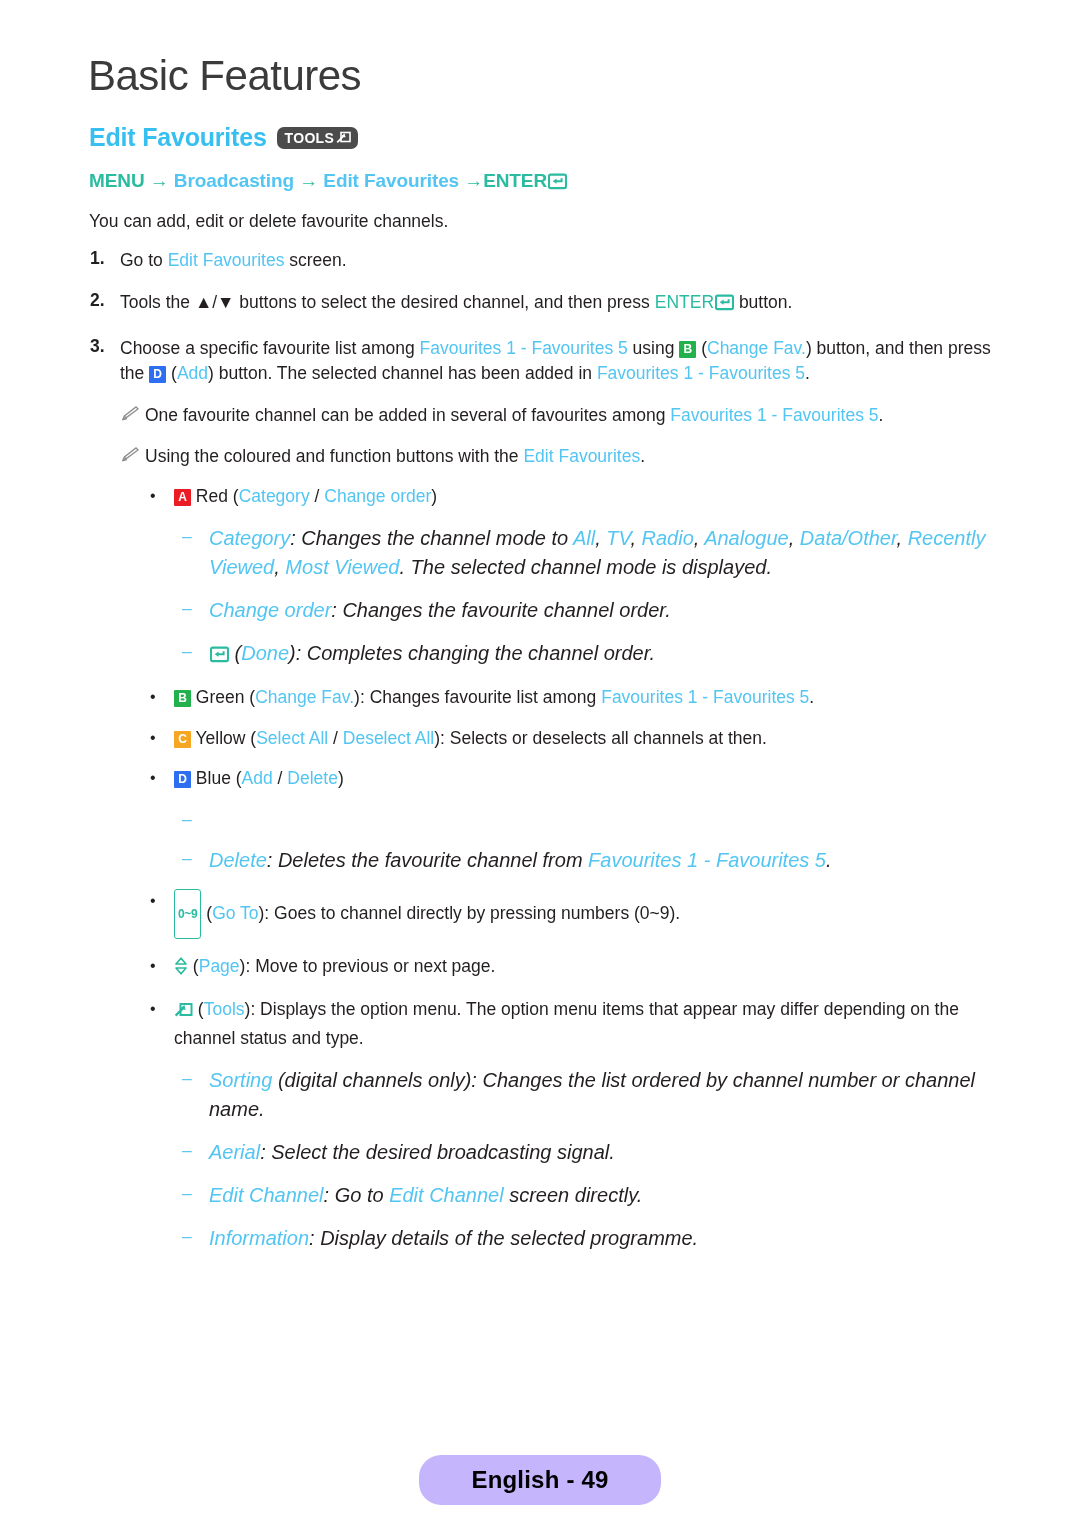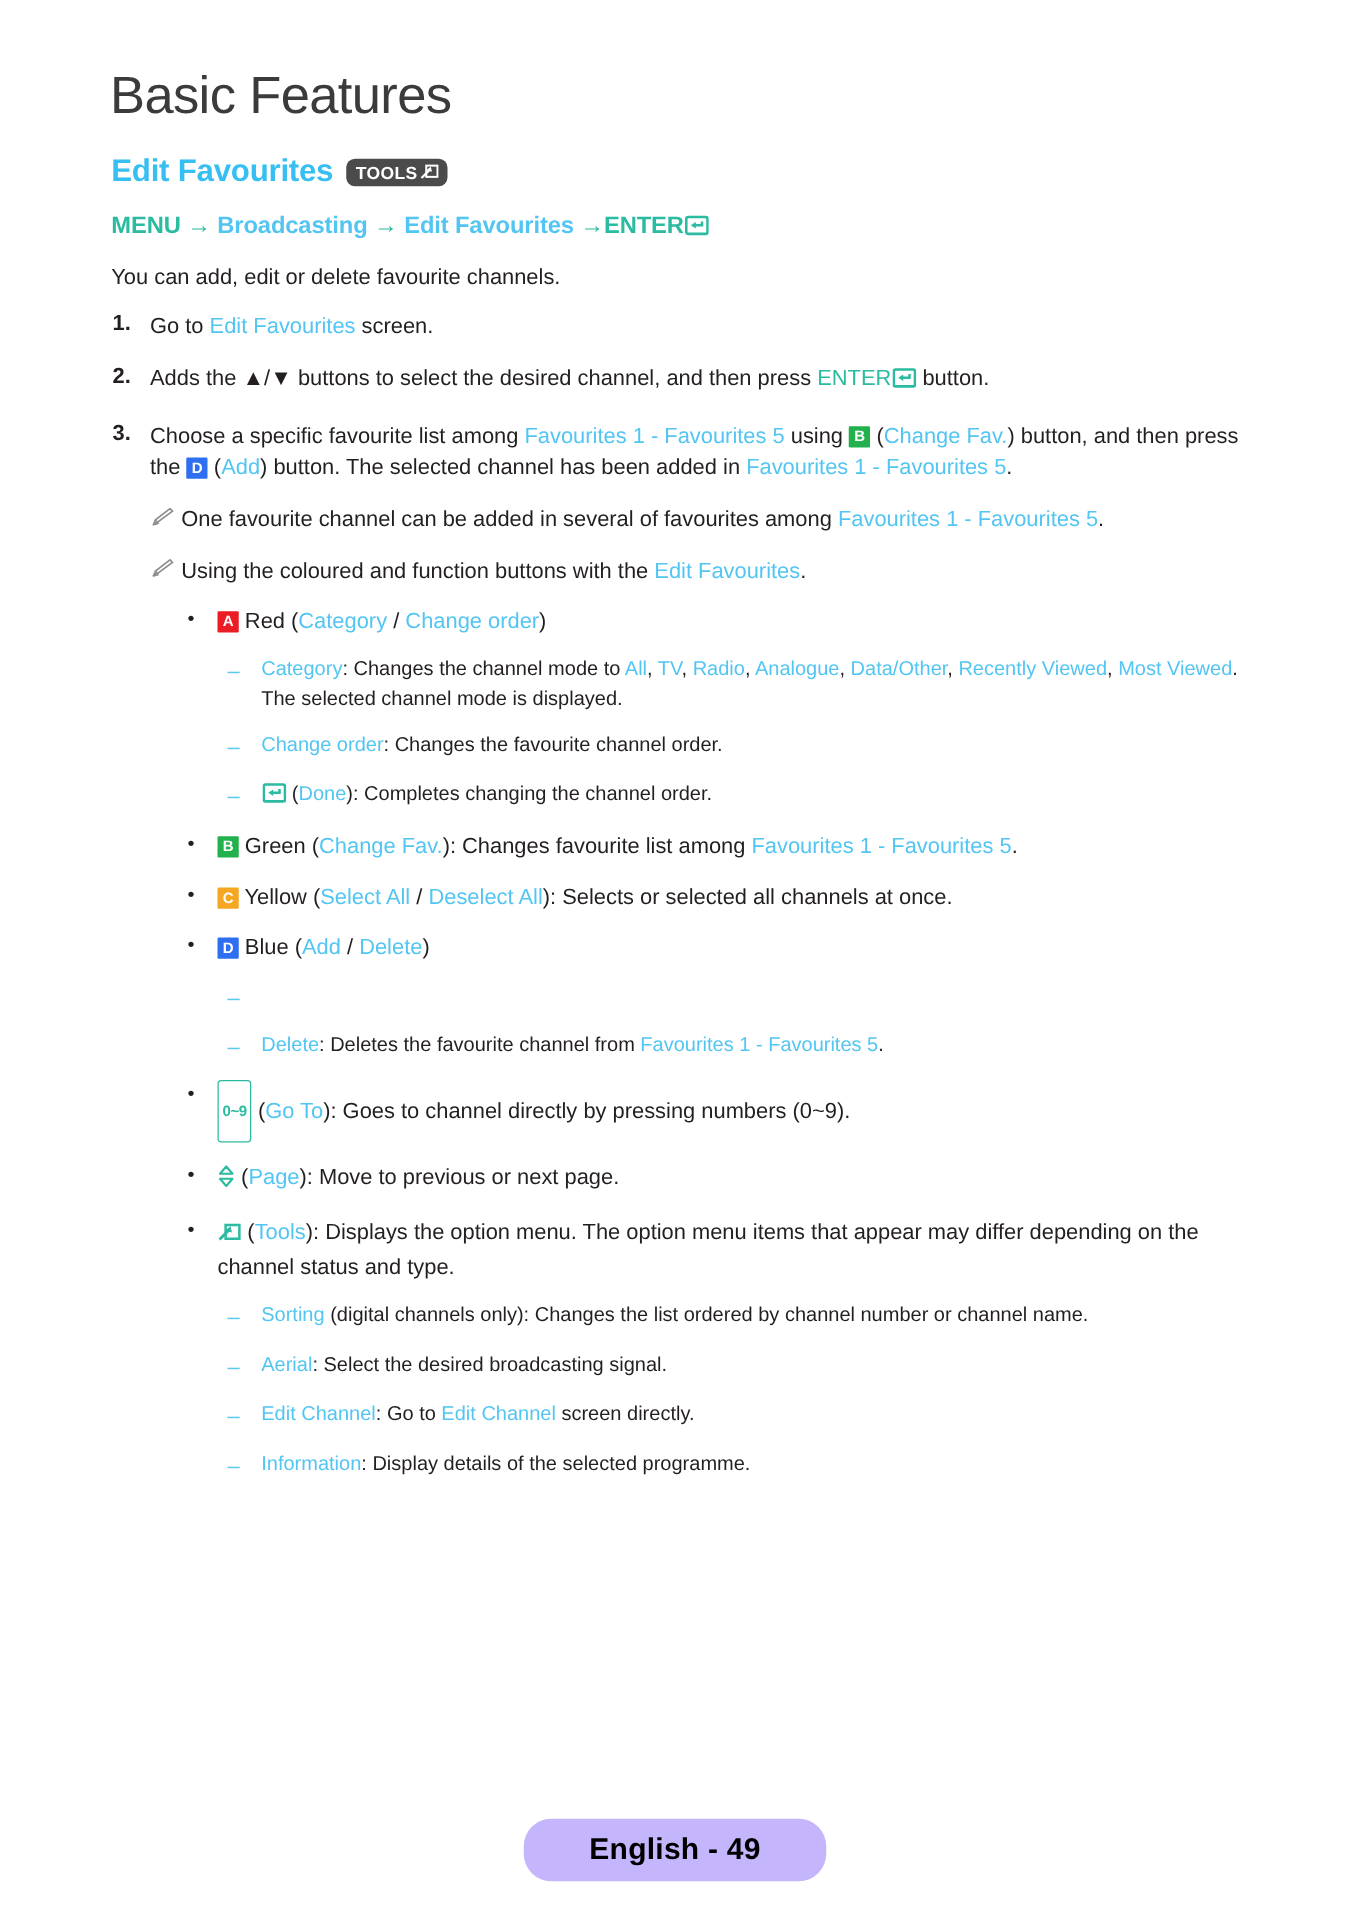--- a/index.html
+++ b/index.html
@@ -144,21 +144,21 @@
     padding-right: 78px;
     margin-bottom: 14px;
   }
   .dash .dsh {
     flex: 0 0 27px;
     width: 27px;
     font-size: 17.5px;
     line-height: 1.45;
     color: #5bc8ee;
   }
-  .dash .txt { flex: 1 1 auto; font-size: 16px; line-height: 1.45; }
+  .dash .txt { flex: 1 1 auto; font-size: 20px; line-height: 1.45; font-style: italic; }
 
   
   .keybadge {
     display: inline-block;
     width: 17px;
     height: 17px;
     line-height: 17px;
     text-align: center;
     color: #ffffff;
     font-size: 12px;
@@ -250,21 +250,21 @@
 
     <div class="line intro">You can add, edit or delete favourite channels.</div>
 
     <div class="num-item">
       <span class="num">1.</span>
       <span class="txt"><span class="bk">Go to </span><span class="blue">Edit Favourites</span><span class="bk"> screen.</span></span>
     </div>
 
     <div class="num-item">
       <span class="num">2.</span>
-      <span class="txt"><span class="bk">Adds the </span><span class="bk">▲/▼</span><span class="bk"> buttons to select the desired channel, and then press </span><span class="teal">ENTER</span><span class="entericon"><svg width="19" height="17" viewBox="0 0 19 17">
+      <span class="txt"><span class="bk">Tools the </span><span class="bk">▲/▼</span><span class="bk"> buttons to select the desired channel, and then press </span><span class="teal">ENTER</span><span class="entericon"><svg width="19" height="17" viewBox="0 0 19 17">
               <rect x="1" y="1.6" width="17" height="13.5" rx="1.5" fill="none" stroke="#2bbba0" stroke-width="2.1"></rect>
               <path d="M13.6 5.2 V8.2 H7.6" stroke="#2bbba0" stroke-width="2" fill="none"></path>
               <path d="M8.6 5.6 L4.6 8.2 L8.6 10.8 Z" fill="#2bbba0"></path>
             </svg></span><span class="bk"> button.</span></span>
     </div>
 
     <div class="num-item">
       <span class="num">3.</span>
       <span class="txt"><span class="bk">Choose a specific favourite list among </span><span class="blue">Favourites 1 - Favourites 5</span><span class="bk"> using </span><span class="keybadge kb-b">B</span><span class="bk"> (</span><span class="blue">Change Fav.</span><span class="bk">) button, and then press the </span><span class="keybadge kb-d">D</span><span class="bk"> (</span><span class="blue">Add</span><span class="bk">) button. The selected channel has been added in </span><span class="blue">Favourites 1 - Favourites 5</span><span class="bk">.</span></span>
     </div>
@@ -315,21 +315,21 @@
             </svg></span><span class="bk"> (</span><span class="blue">Done</span><span class="bk">): Completes changing the channel order.</span></span>
     </div>
 
     <div class="bullet">
       <span class="dot">•</span>
       <span class="txt"><span class="keybadge kb-b">B</span><span class="bk"> Green (</span><span class="blue">Change Fav.</span><span class="bk">): Changes favourite list among </span><span class="blue">Favourites 1 - Favourites 5</span><span class="bk">.</span></span>
     </div>
 
     <div class="bullet">
       <span class="dot">•</span>
-      <span class="txt"><span class="keybadge kb-c">C</span><span class="bk"> Yellow (</span><span class="blue">Select All</span><span class="bk"> / </span><span class="blue">Deselect All</span><span class="bk">): Selects or selected all channels at once.</span></span>
+      <span class="txt"><span class="keybadge kb-c">C</span><span class="bk"> Yellow (</span><span class="blue">Select All</span><span class="bk"> / </span><span class="blue">Deselect All</span><span class="bk">): Selects or deselects all channels at then.</span></span>
     </div>
 
     <div class="bullet">
       <span class="dot">•</span>
       <span class="txt"><span class="keybadge kb-d">D</span><span class="bk"> Blue (</span><span class="blue">Add</span><span class="bk"> / </span><span class="blue">Delete</span><span class="bk">)</span></span>
     </div>
 
     <div class="dash">
       <span class="dsh">–</span>
     </div>

